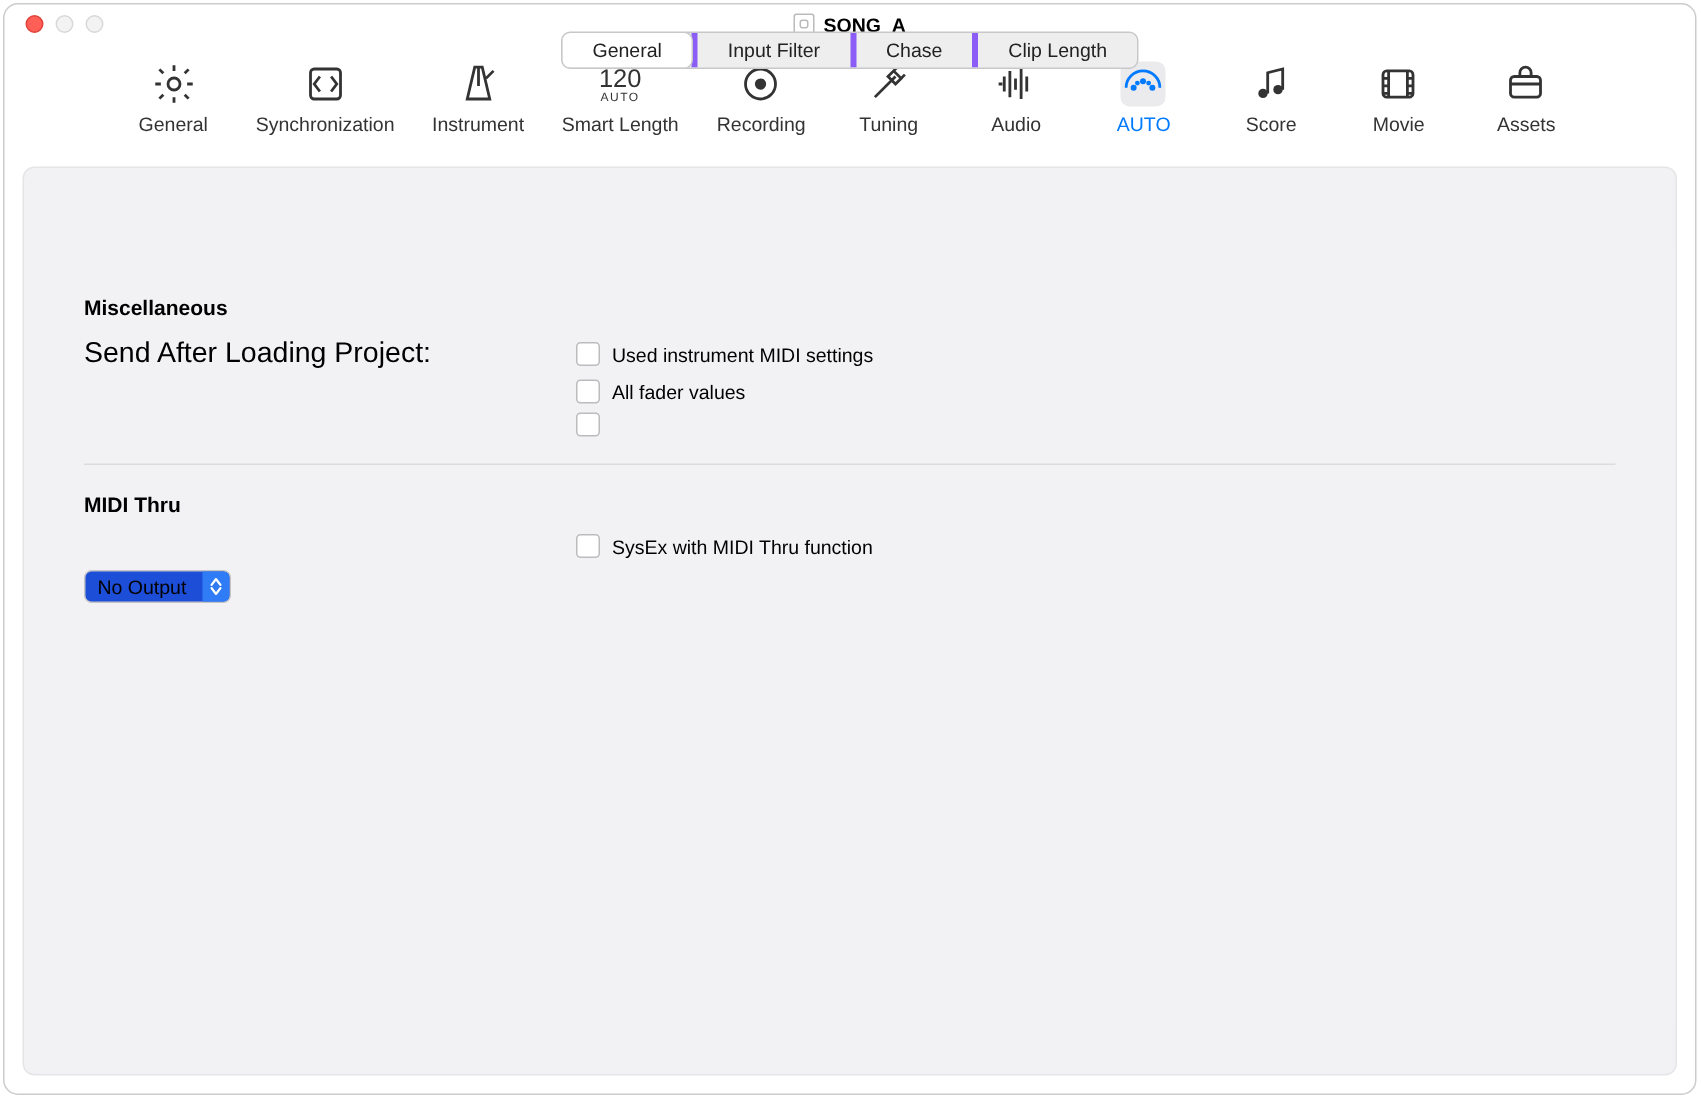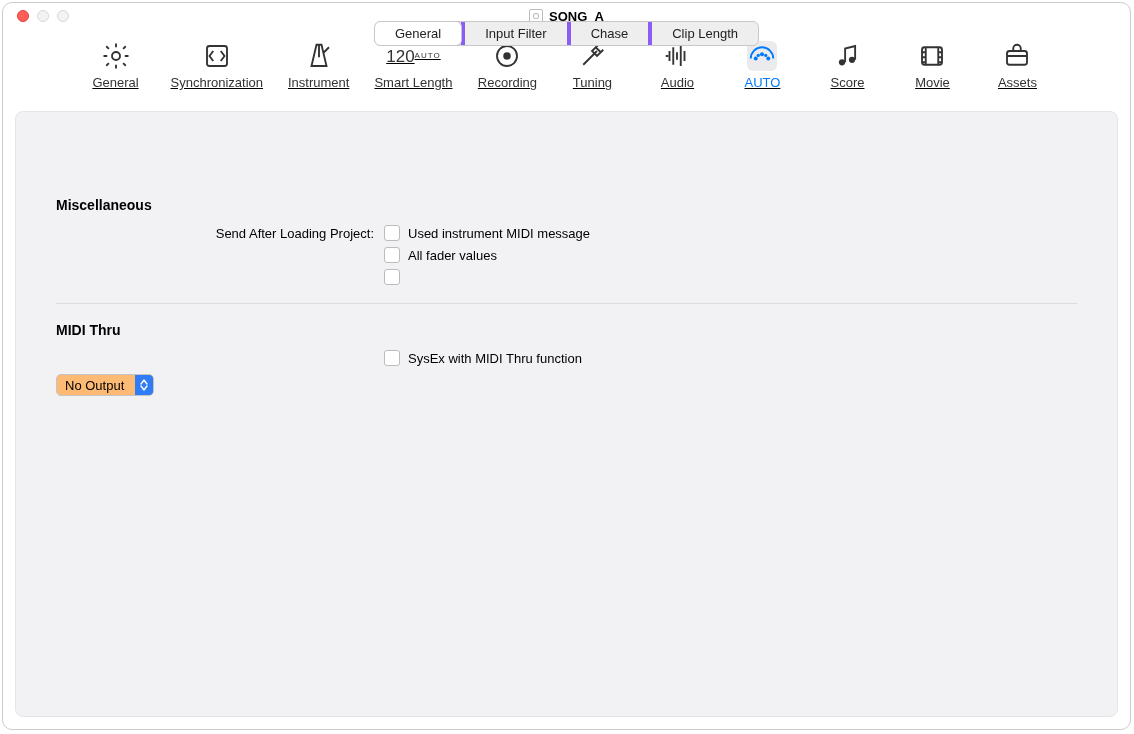--- a/index.html
+++ b/index.html
@@ -5,21 +5,20 @@
   * { box-sizing: border-box; margin: 0; padding: 0; }
   html, body { width: 1134px; height: 734px; font-family: -apple-system, "Helvetica Neue", Arial, sans-serif; font-size: 13px; color: #000; background:#fff;}
   .window {
     position:relative;
     width:1129px; height:728px;
     margin:2px;
     border:1px solid #ccc;
     border-radius:10px;
     background:#fff;
     overflow:hidden;
-    text-decoration:underline;
   }
   
   .titlebar {
     height:26px;
     display:flex;
     align-items:center;
     position:relative;
     padding-left:14px;
   }
   .traffic { display:flex; gap:8px;}
@@ -94,39 +93,38 @@
   }
   
   .content { margin-top:56px;}
   .section-header { font-weight:700; font-size:14px; margin:10px 0 12px 0;}
   .row {
     display:flex; align-items:center;
     margin:6px 0;
   }
   .row .left-label {
     width:328px;
-    text-align:right;
     padding-right:10px;
-    font-size:13px;
+    font-size:19px;
   }
   .checkbox {
     width:16px; height:16px;
     border:1px solid #bcbcbe;
     background:#fff;
     border-radius:3px;
     flex:0 0 auto;
     margin-right:8px;
   }
   .row .text { font-size:13px;}
   hr.sep { border:none; border-top:1px solid #dcdcde; margin:18px 0;}
   .select {
     display:flex; align-items:center;
     border:1px solid #c4c4c7;
     border-radius:5px;
-    background:#fdba74;
+    background:#1d4ed8;
     height:22px;
     overflow:hidden;
   }
   .select .select-text {
     padding:0 8px;
     font-size:13px;
     min-width:78px;
   }
   .select .select-btn {
     width:18px; height:22px;
@@ -178,21 +176,21 @@
     <div class="tool">
       <div class="icon">
         <svg class="tool-svg" viewBox="0 0 24 24">
             <path d="M10 3h4l4 17H6zM12 3v10M6 20h12M16 9l4-4"></path>
           </svg>
       </div>
       <span class="label">Instrument</span>
     </div>
 
     <div class="tool">
-      <div class="icon" style="flex-direction:row;justify-content:center;">
+      <div class="icon" style="flex-direction:column;justify-content:center;">
         <span style="font-size:17px;font-weight:400;color:#333;line-height:1;">120</span>
         <span style="font-size:8px;font-weight:400;color:#333;letter-spacing:1px;line-height:1;">AUTO</span>
       </div>
       <span class="label">Smart Length</span>
     </div>
 
     <div class="tool">
       <div class="icon">
         <svg class="tool-svg" viewBox="0 0 24 24">
             <circle cx="12" cy="12" r="8"></circle>
@@ -284,21 +282,21 @@
   </div>
 
   <div class="panel">
     <div class="content">
 
       <div class="section-header">Miscellaneous</div>
 
       <div class="row">
         <div class="left-label">Send After Loading Project:</div>
         <div class="checkbox"></div>
-        <div class="text">Used instrument MIDI message</div>
+        <div class="text">Used instrument MIDI settings</div>
       </div>
       <div class="row">
         <div class="left-label"></div>
         <div class="checkbox"></div>
         <div class="text">All fader values</div>
       </div>
       <div class="row">
         <div class="left-label"></div>
         <div class="checkbox"></div>
       </div>

